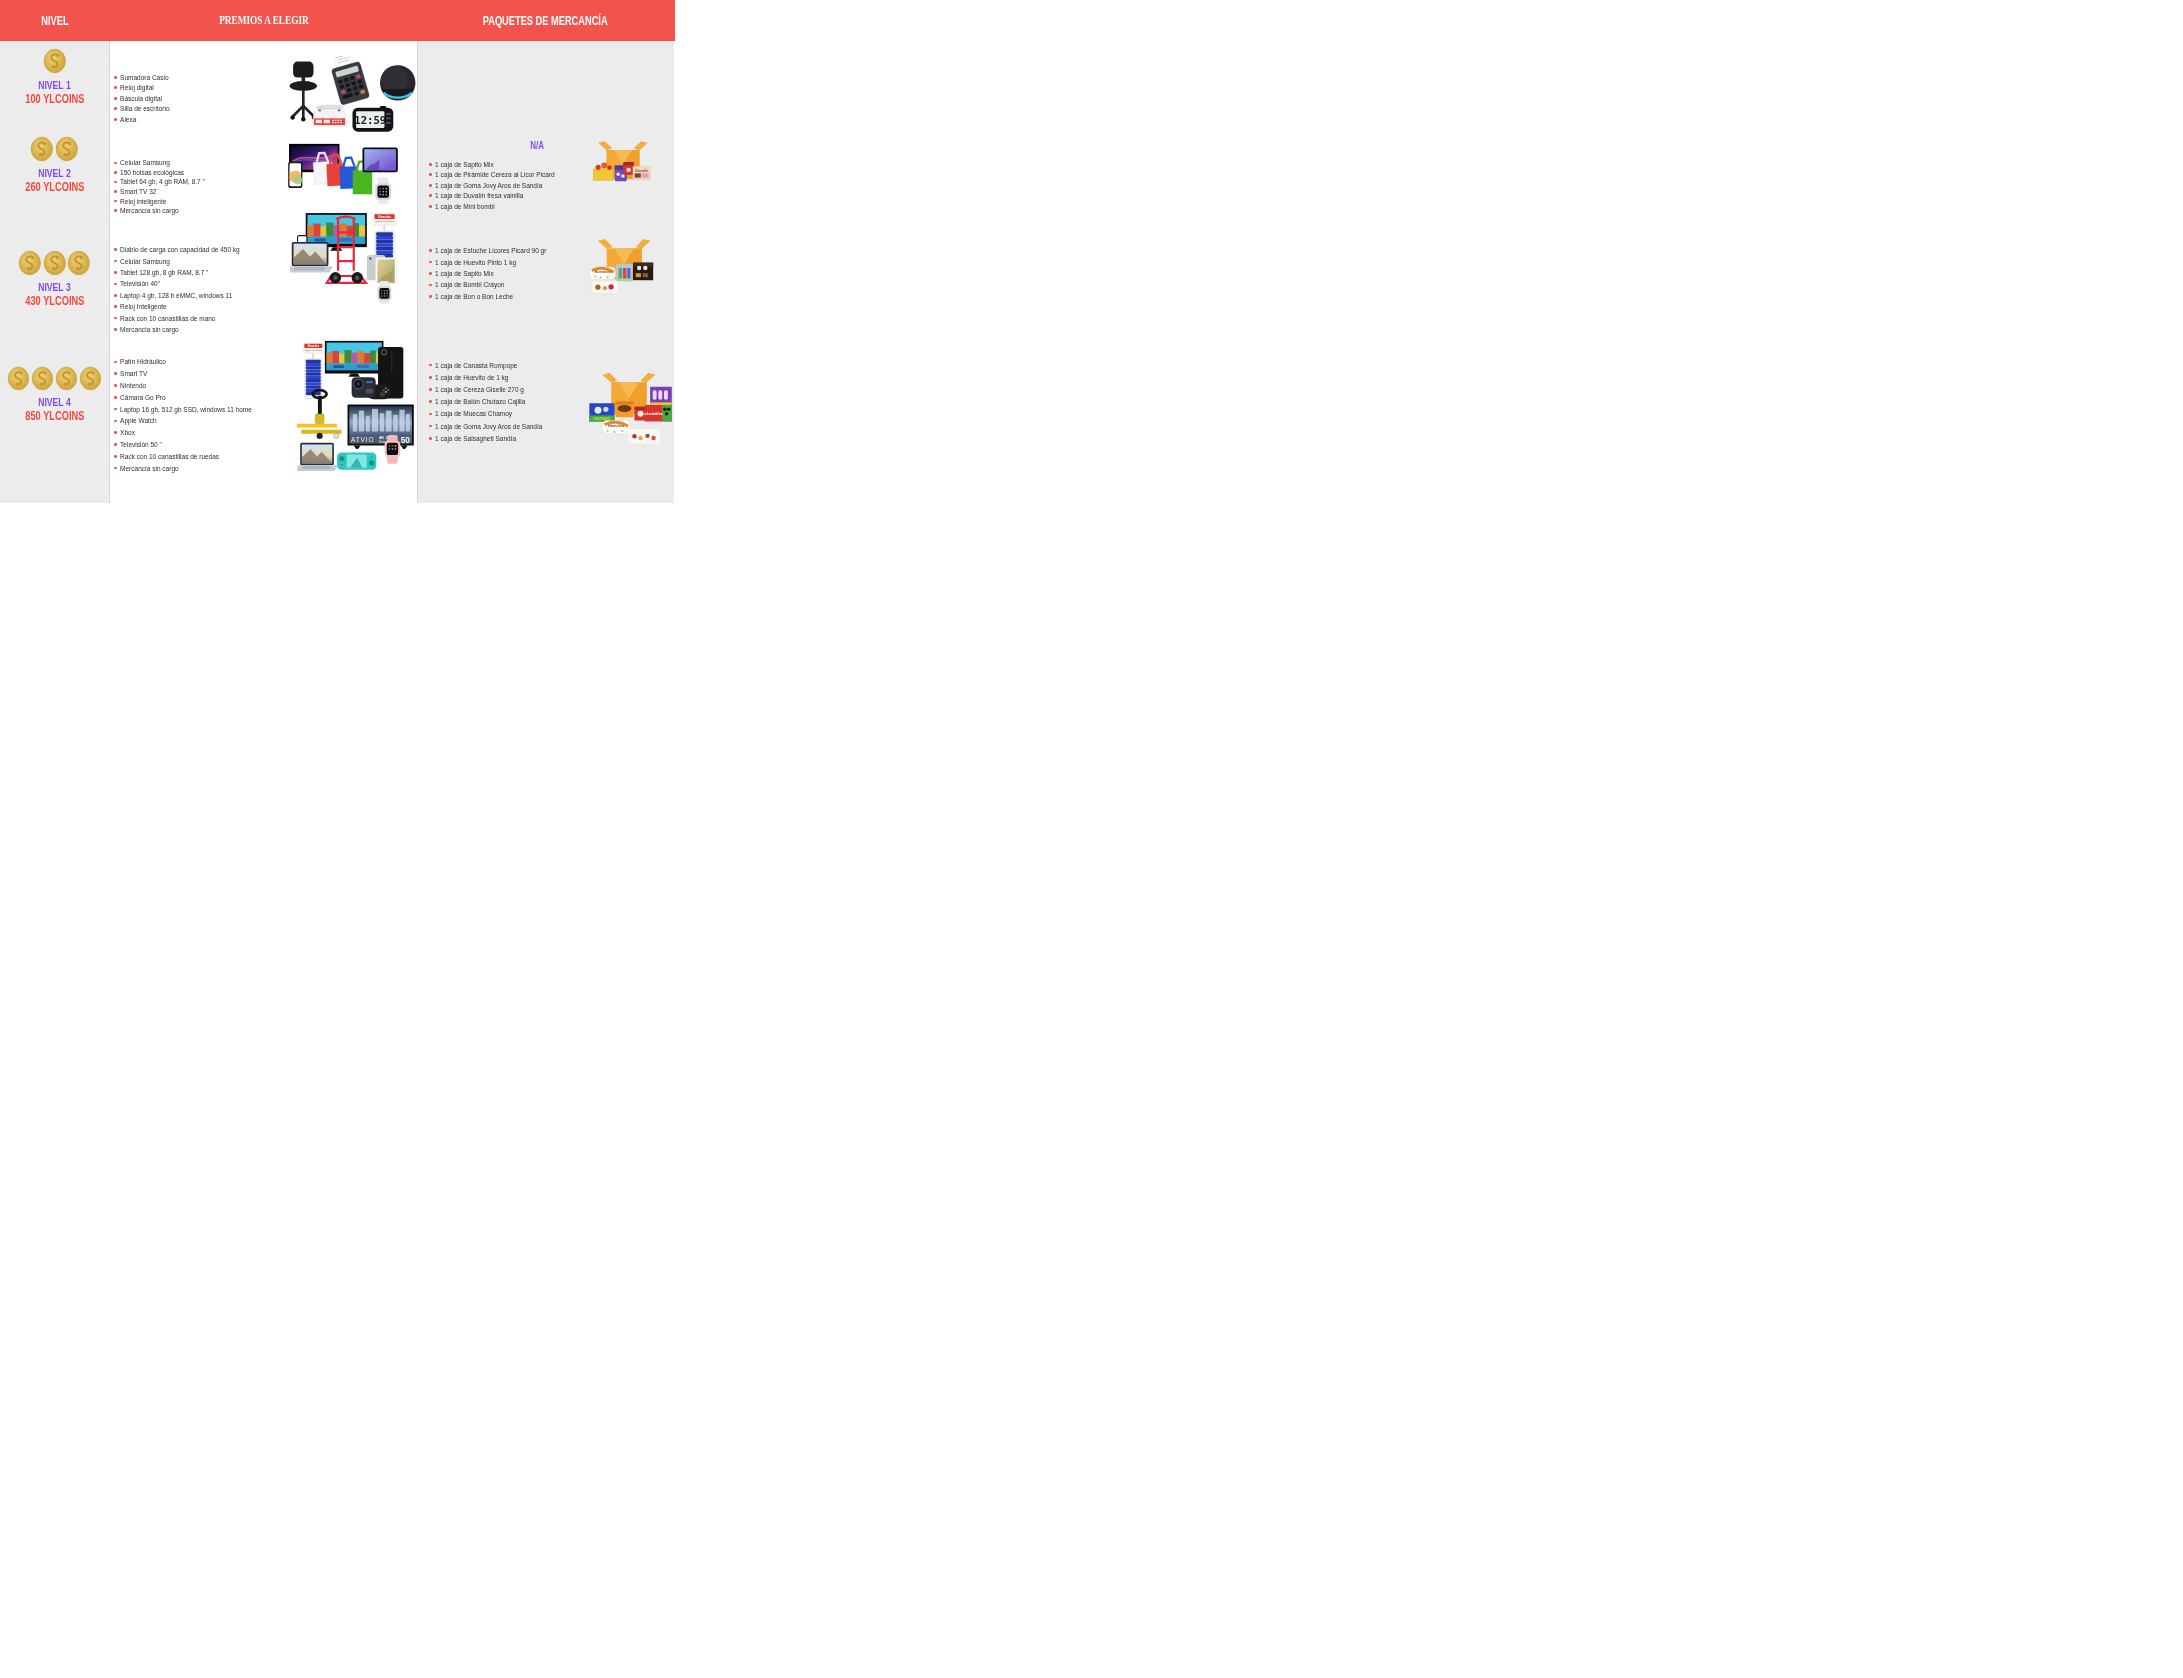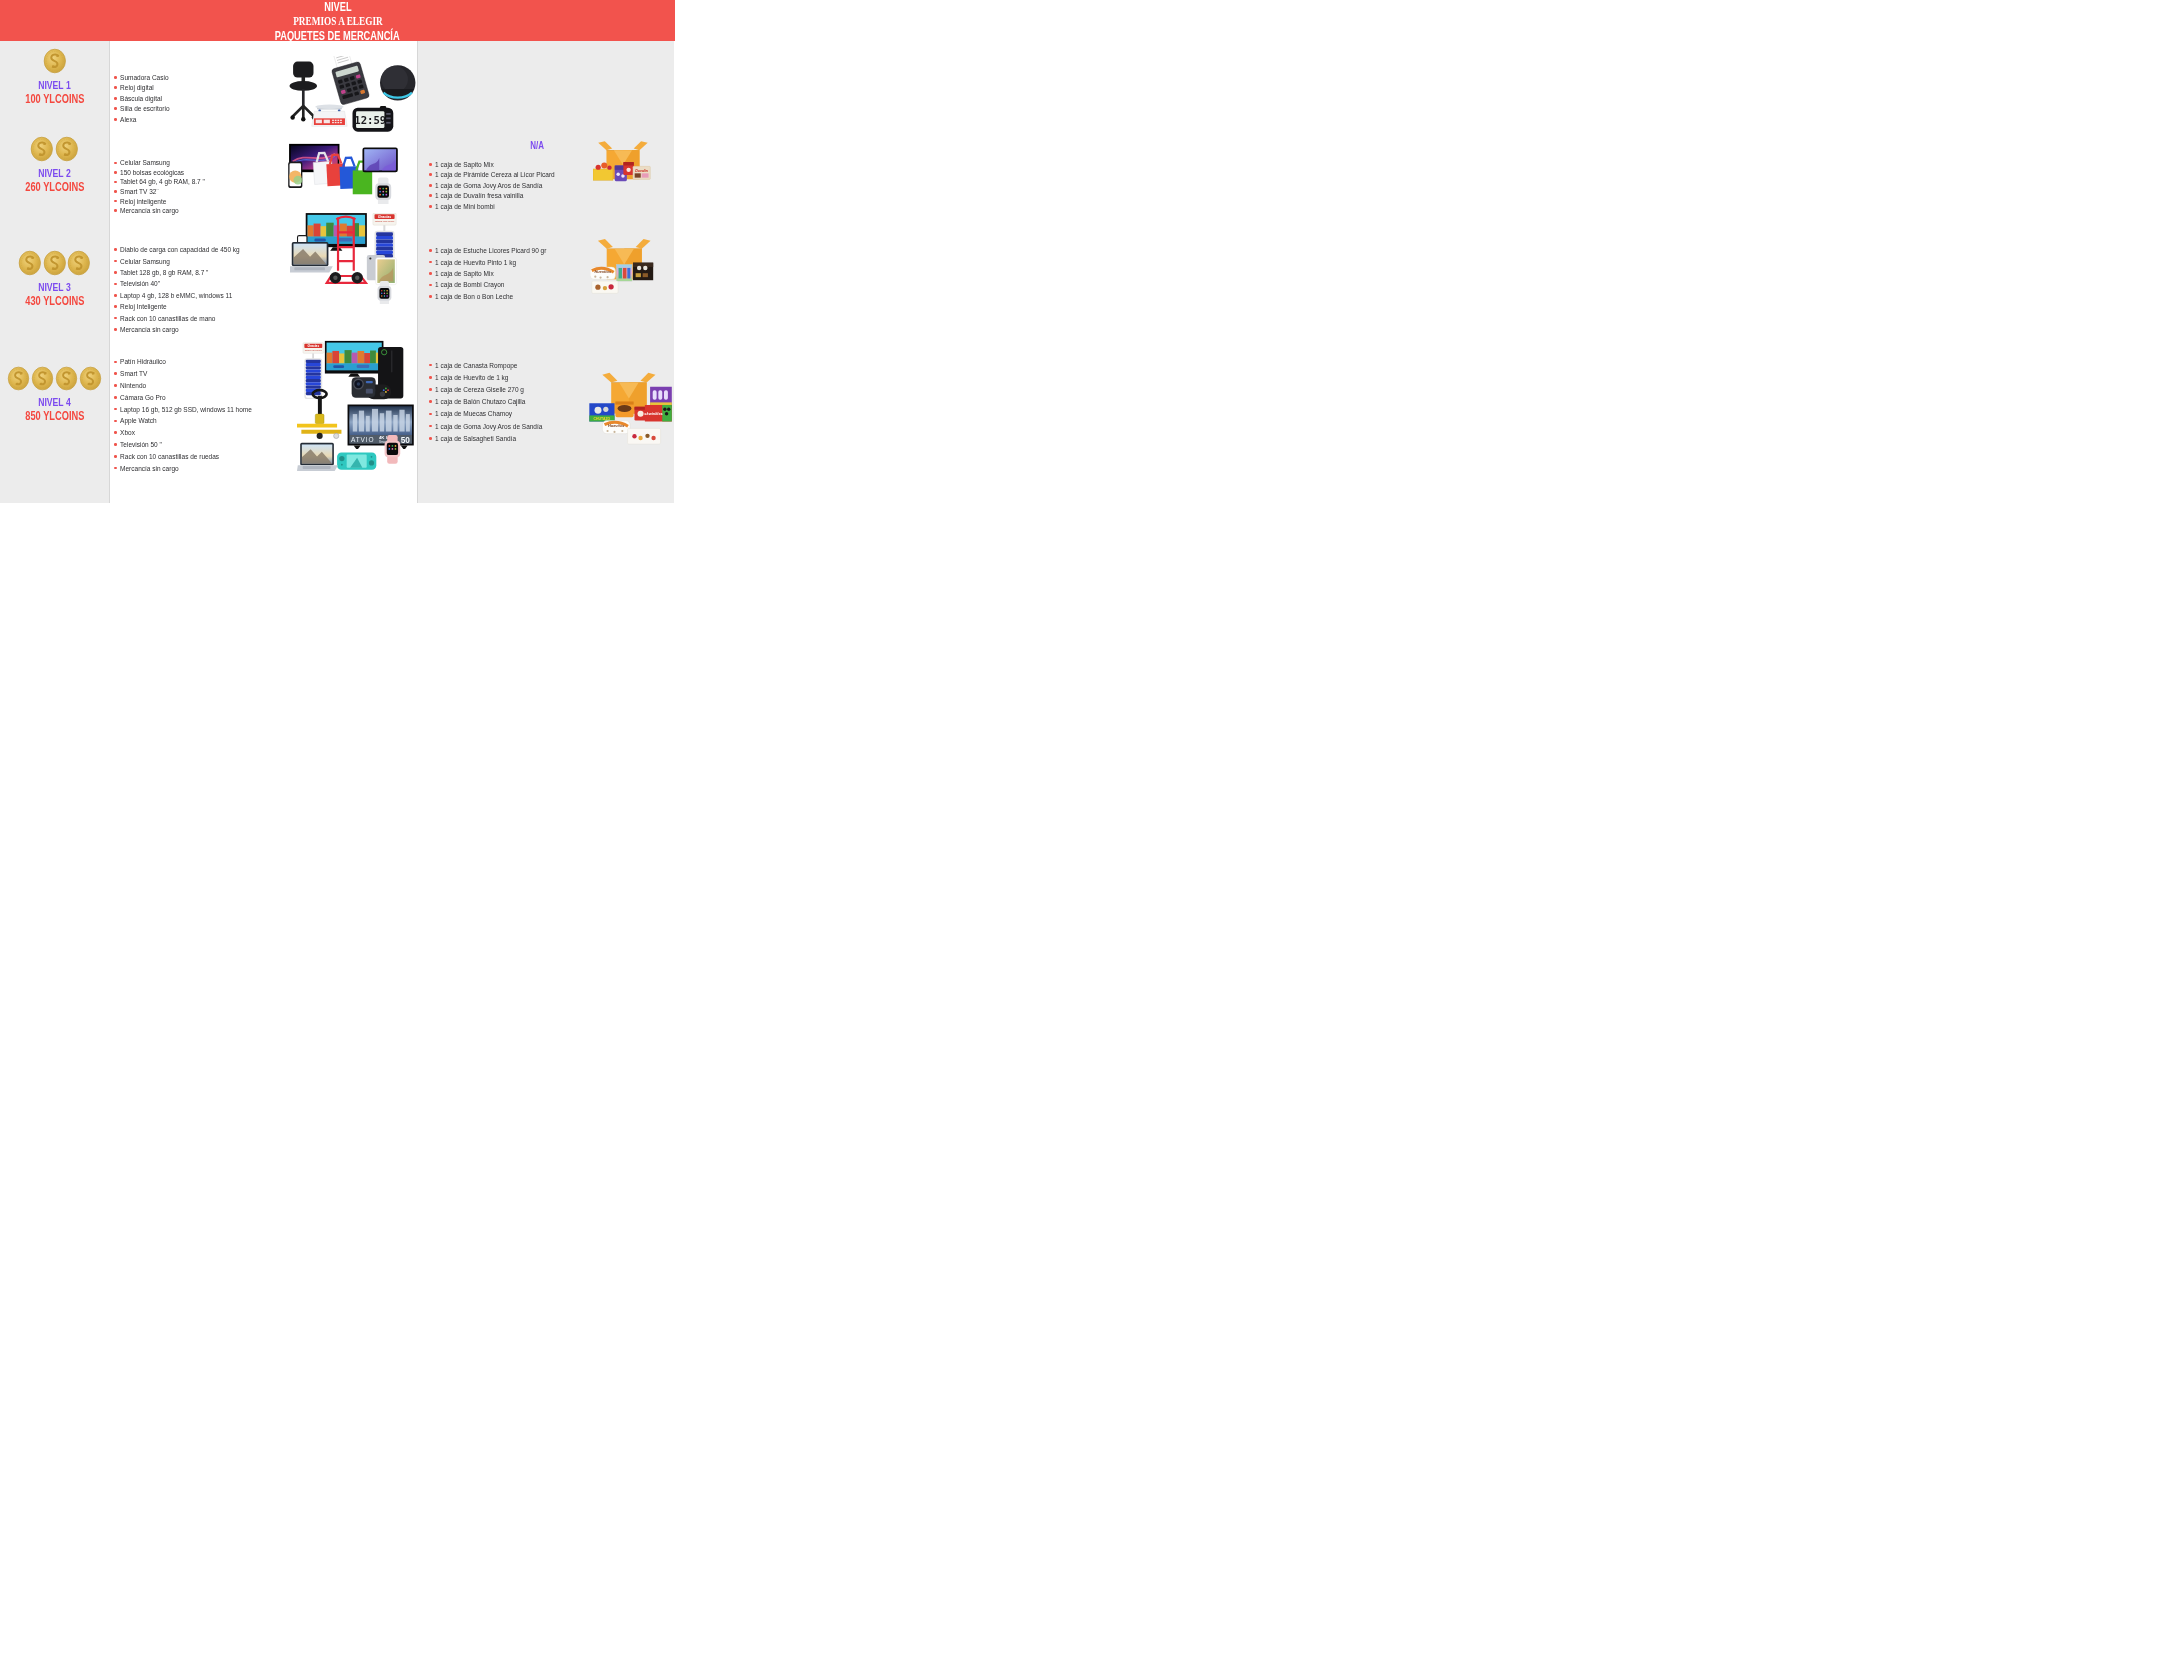--- a/index.html
+++ b/index.html
@@ -4,21 +4,21 @@
 <style>
   html,body{margin:0;padding:0;background:#fff;}
   #stage{position:relative;width:675px;height:503px;overflow:hidden;
          font-family:"Liberation Sans","DejaVu Sans",sans-serif;background:#fff;}
   
   .col-left{position:absolute;left:0;top:41px;width:109px;height:462px;background:#ECECEC;}
   .col-mid{position:absolute;left:110px;top:41px;width:307px;height:462px;background:#FFFFFF;}
   .col-right{position:absolute;left:417px;top:41px;width:257px;height:462px;background:#ECECEC;}
   .vdiv{position:absolute;top:41px;width:0.9px;height:462px;background:#D7D7D7;}
   
-  .header{position:absolute;left:0;top:0;width:675px;height:41px;background:#F2534D;display:flex;align-items:center;flex-direction:column;}
+  .header{position:absolute;left:0;top:0;width:675px;height:41px;background:#F2534D;display:flex;align-items:center;}
   .hcell{color:#fff;font-weight:bold;font-size:12.2px;text-align:center;}
   .hc1{width:110px;} .hc2{width:307px;font-family:Liberation Serif, serif;} .hc3{width:257px;text-decoration:underline;}
   .cond{display:inline-block;transform:scaleX(.76);transform-origin:center;white-space:nowrap;}
   
   .level{position:absolute;left:0;width:109px;text-align:center;}
   .coins{display:flex;justify-content:center;align-items:center;gap:1.3px;}
   .coin{width:23.6px;height:26px;}
   .lvl4 .coin{width:23px;height:25px;}
   .lvl-name{margin-top:5.2px;color:#7C4BEF;font-weight:bold;font-size:11.4px;line-height:12.2px;}
   .lvl-cost{margin-top:1.3px;color:#F4483F;font-weight:bold;font-size:12.2px;line-height:13px;}

